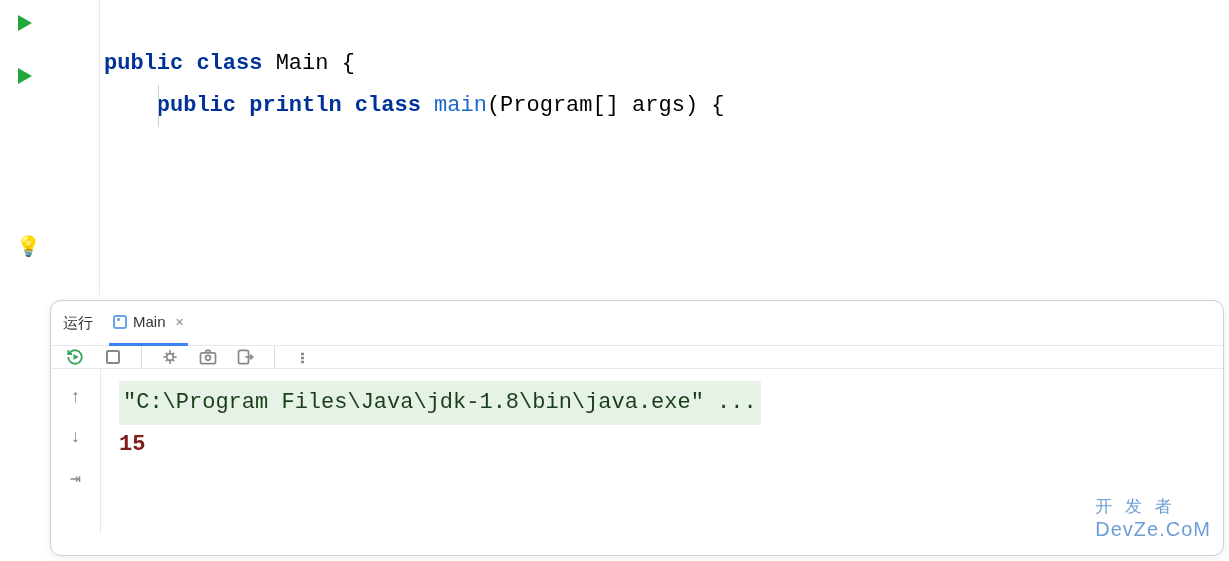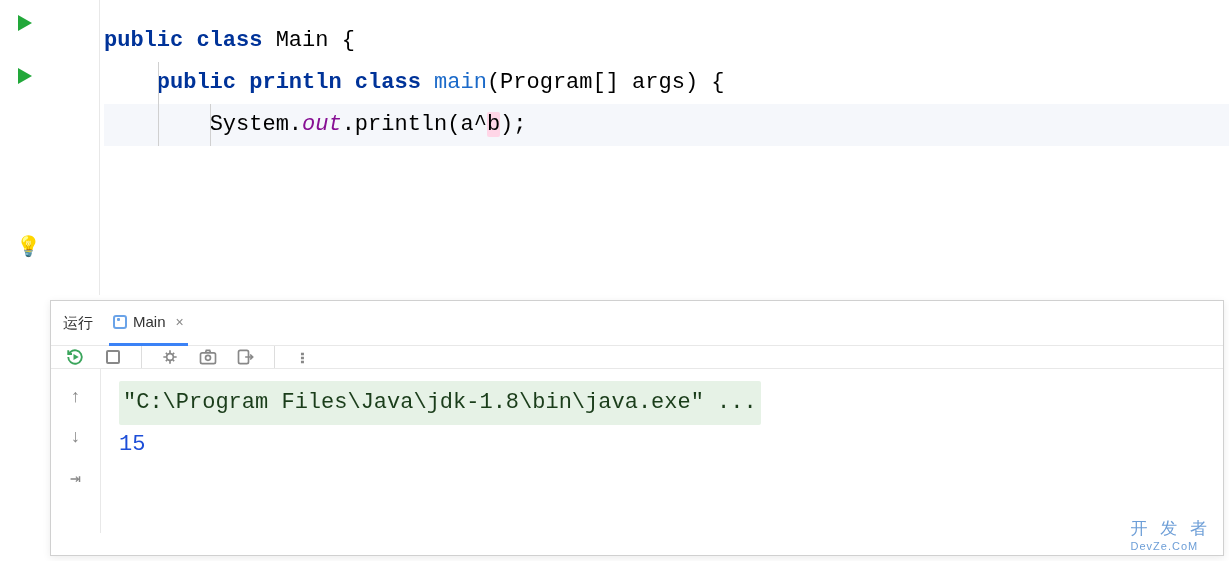--- a/index.html
+++ b/index.html
@@ -37,23 +37,24 @@
       border-left: 14px solid #22a83a;
       border-top: 8px solid transparent;
       border-bottom: 8px solid transparent;
     }
     .bulb-icon {
       color: #f5a623;
       font-size: 20px;
     }
     .code-content {
       flex: 1;
-      padding-top: 20px;
+      padding-top: 11px;
       padding-left: 4px;
       line-height: 42px;
+      margin-top: 32px;
     }
     .code-line {
       white-space: pre;
       position: relative;
     }
     .code-line.highlighted {
       background: #f5f7fb;
     }
     .indent-guide {
       position: absolute;
@@ -74,21 +75,21 @@
     }
     
     .run-panel {
       position: absolute;
       top: 300px;
       left: 50px;
       right: 5px;
       bottom: 5px;
       background: #ffffff;
       border: 1px solid #d0d0d0;
-      border-radius: 0;
+      border-radius: 11px;
       box-shadow: 0 2px 8px rgba(0,0,0,0.08);
     }
     .run-tabs {
       display: flex;
       align-items: center;
       height: 45px;
       border-bottom: 1px solid #e8e8e8;
       padding: 0 12px;
       gap: 16px;
     }
@@ -177,38 +178,38 @@
       line-height: 40px;
     }
     .output-cmd {
       background: #e6f2e6;
       color: #1a3d1a;
       padding: 2px 4px;
       display: inline-block;
       border-radius: 2px;
     }
     .output-result {
-      color: #1d4ed8;
-      font-weight: normal;
+      color: #7f1d1d;
+      font-weight: bold;
     }
     .watermark {
       position: absolute;
-      bottom: 8px;
+      bottom: 20px;
       right: 18px;
       font-family: sans-serif;
       text-align: left;
       color: #3b7dc9;
       opacity: 0.75;
       font-size: 17px;
       letter-spacing: 4px;
       line-height: 1.2;
     }
     .watermark .line2 {
       letter-spacing: 1px;
-      font-size: 11px;
+      font-size: 20px;
     }
     .rerun-icon svg { width: 18px; height: 18px; }
     .stop-icon { width: 14px; height: 14px; border: 2px solid #888; border-radius: 2px; }
     .more-dots { font-size: 20px; letter-spacing: -2px; transform: rotate(90deg); }
   </style>
 </head>
 <body>
 
 <div class="editor-area">
   <div class="gutter">
@@ -216,21 +217,20 @@
         <div class="run-icon"></div>
       </div>
     <div class="gutter-icon" style="top:68px">
         <div class="run-icon"></div>
       </div>
     <div class="gutter-icon bulb-icon" style="top:234px;left:16px">💡</div>
   </div>
   <div class="code-content" id="code-content">
       <div class="code-line"><span class="kw">public</span><span class="plain"> </span><span class="kw">class</span><span class="plain"> </span><span class="cls">Main</span><span class="plain"> {</span></div>
       <div class="code-line"><span class="indent-guide" style="left:54px"></span>    <span class="kw">public</span><span class="plain"> </span><span class="kw">println</span><span class="plain"> </span><span class="kw">class</span><span class="plain"> </span><span class="method">main</span><span class="plain">(Program[] args) {</span></div>
-      <div class="code-line highlighted"><span class="indent-guide" style="left:54px"></span><span class="indent-guide" style="left:106px"></span>        <span class="plain">System.</span><span class="field-static">out</span><span class="plain">.println(a^</span><span class="highlight-char">b</span><span class="plain">);</span></div>
     </div>
 </div>
 
 <div class="run-panel">
   <div class="run-tabs">
     <span class="run-tabs-label">运行</span>
     <div class="run-tab">
       <span class="run-tab-icon"></span>
       <span>Main</span>
       <span class="tab-close">×</span>

